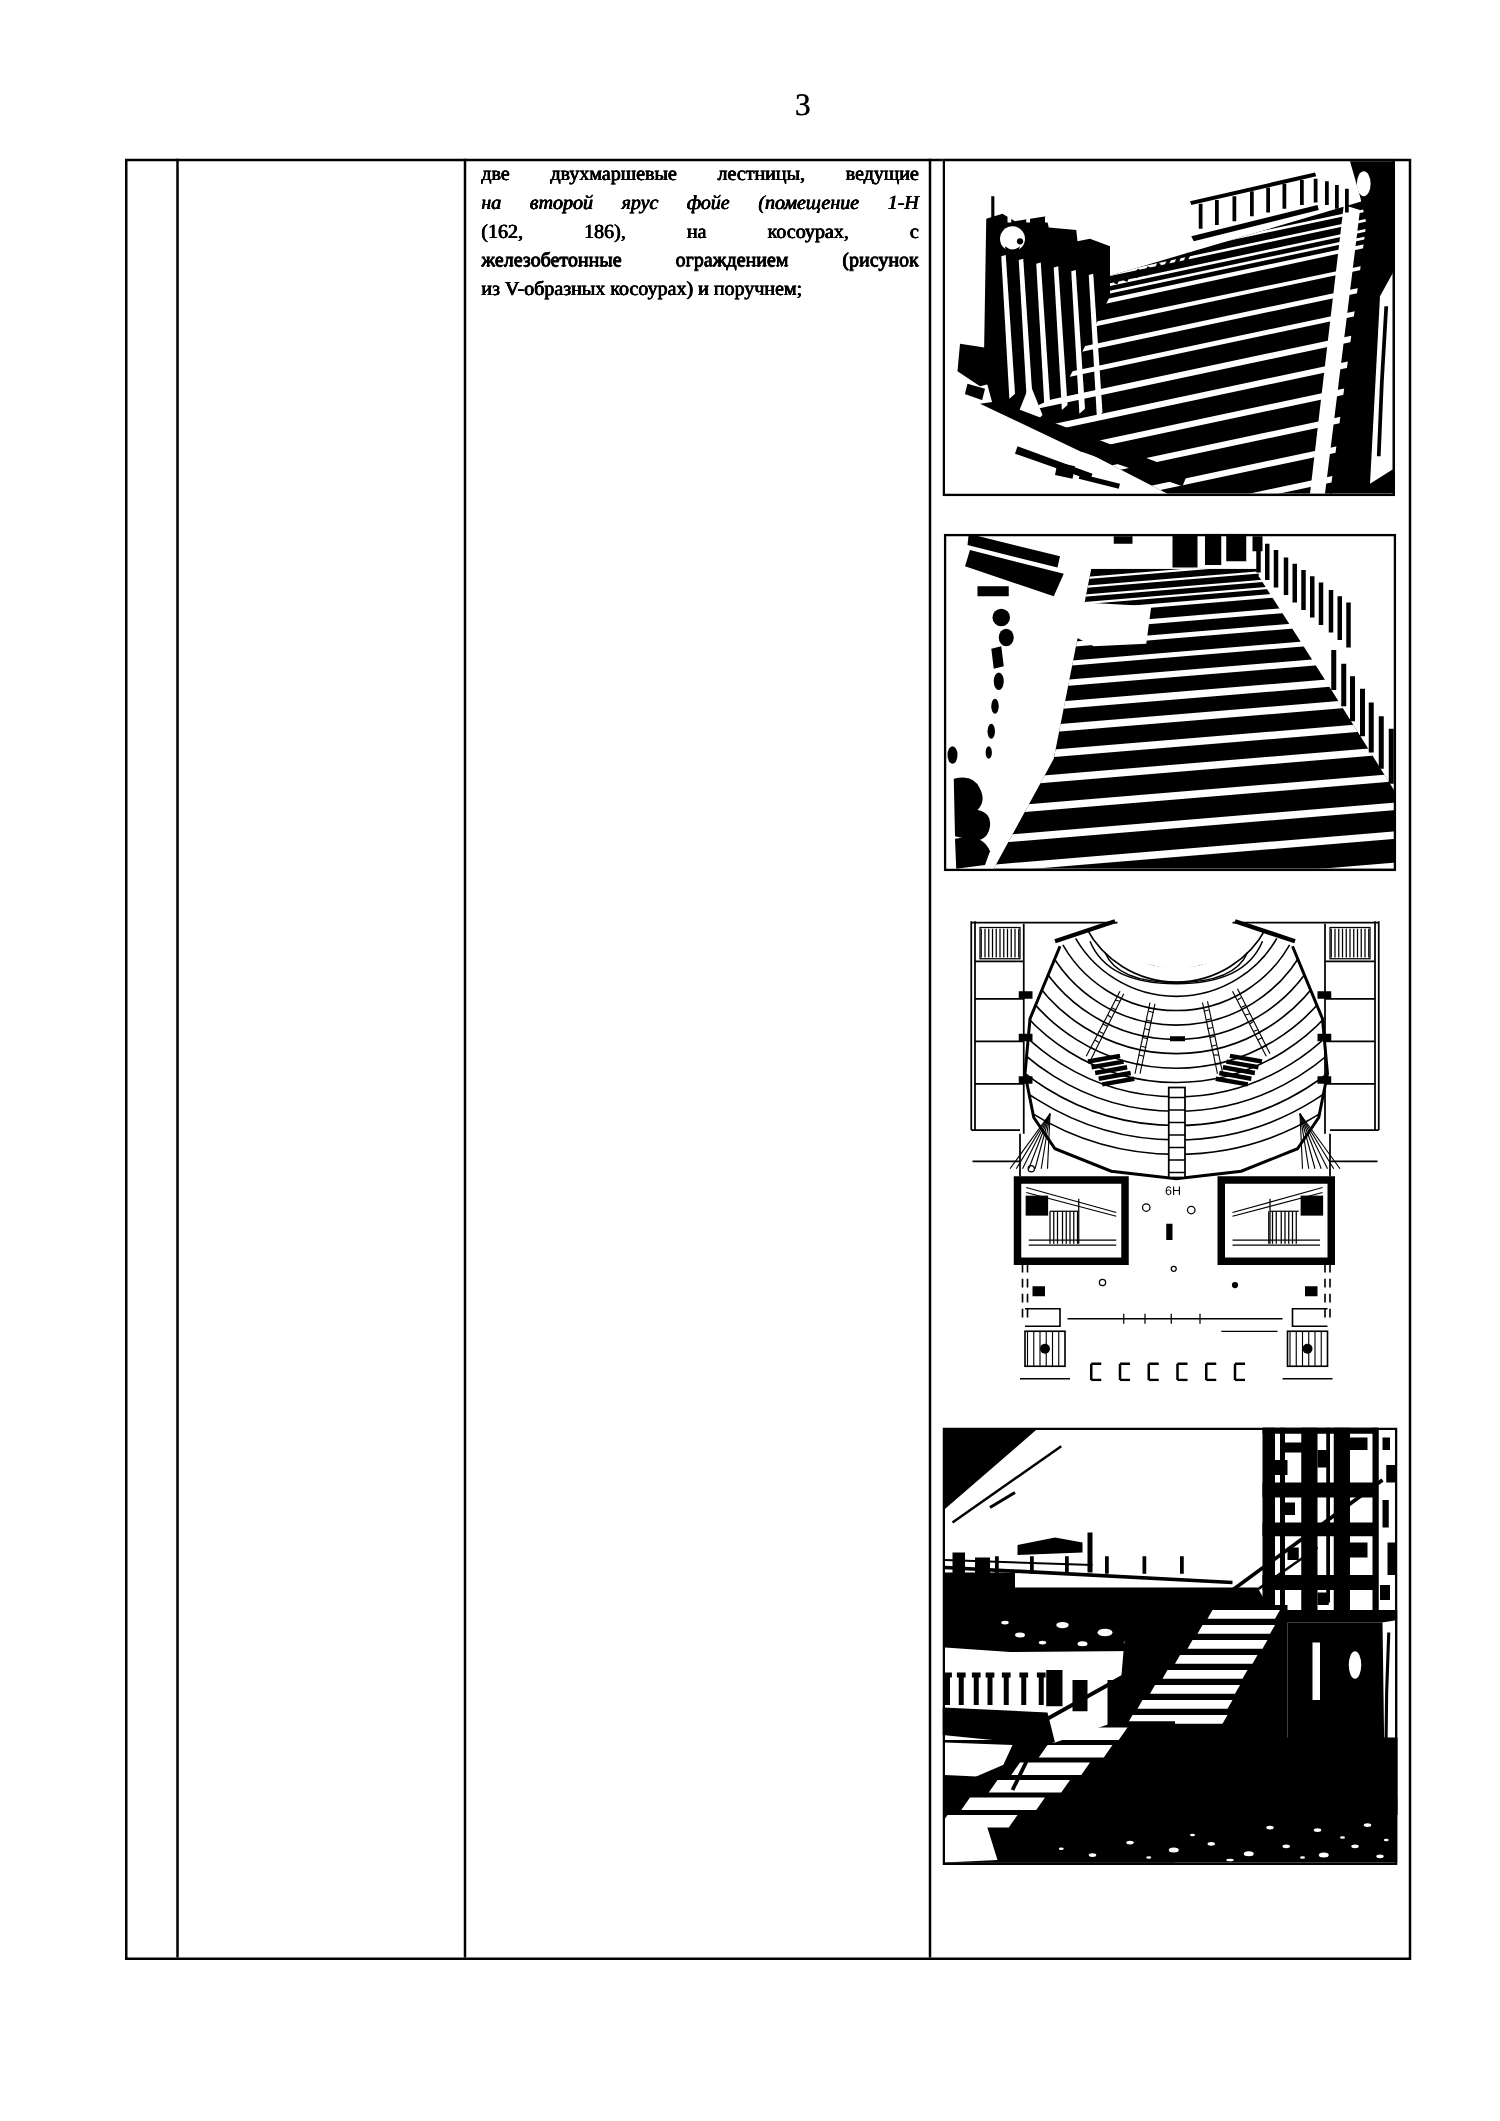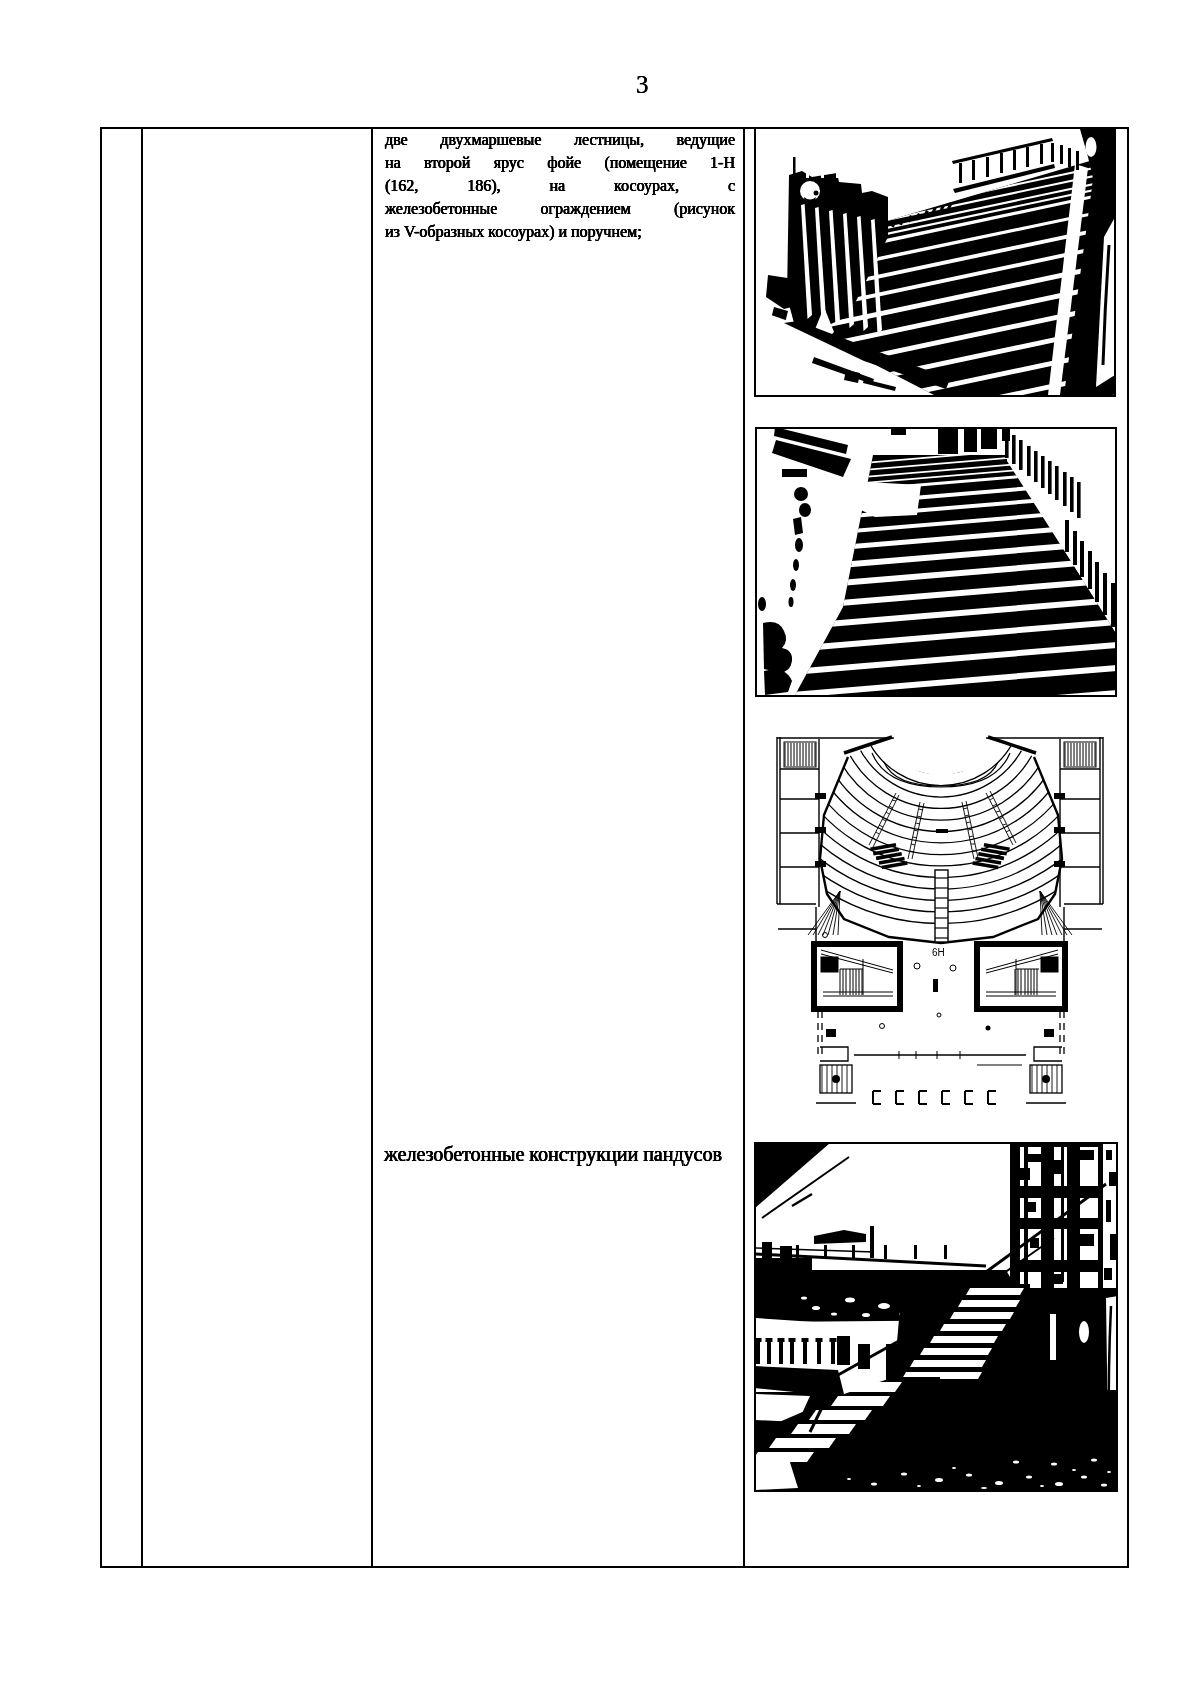--- a/index.html
+++ b/index.html
@@ -17,28 +17,27 @@
 <div class="abs" style="left:100px;top:127px;width:1025px;height:1437px;border:2px solid #000;"></div>
 
 <div class="abs" style="left:141px;top:127px;width:2px;height:1439px;background:#000;"></div>
 
 <div class="abs" style="left:371px;top:127px;width:2px;height:1439px;background:#000;"></div>
 
 <div class="abs" style="left:743px;top:127px;width:2px;height:1439px;background:#000;"></div>
 
 <div class="abs txt" style="left:385px;top:128px;width:350px;font-size:16px;line-height:23.1px;">
 <div style="text-align:justify;text-align-last:justify;">две двухмаршевые лестницы, ведущие</div>
-<div style="text-align:justify;text-align-last:justify;">на второй ярус фойе (помещение 1-Н</div>
+<div style="text-align:justify;text-align-last:justify;font-style:italic;">на второй ярус фойе (помещение 1-Н</div>
 <div style="text-align:justify;text-align-last:justify;">(162, 186), на косоурах, с</div>
 <div style="text-align:justify;text-align-last:justify;">железобетонные ограждением (рисунок</div>
 <div style="">из V-образных косоурах) и поручнем;</div>
 </div>
 
 <div class="abs txt" style="left:384px;top:1143px;width:356px;font-size:20px;line-height:23.1px;">
-<div style="">железобетонные конструкции пандусов</div>
 </div>
 
 <svg class="abs" style="left:754px;top:127px;" width="362" height="270" viewBox="0 0 362 270">
 
 <rect x="0" y="0" width="362" height="270" fill="#fff"></rect>
 
 <defs>
         <clipPath id="p1steps">
           <polygon points="126,96 363,26 363,268 180,268 40,196 98,176 126,120"></polygon>
         </clipPath>

